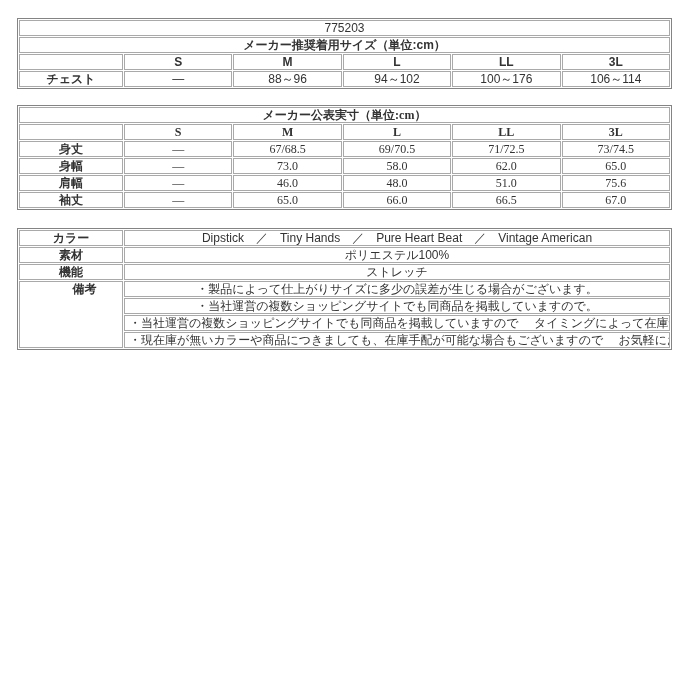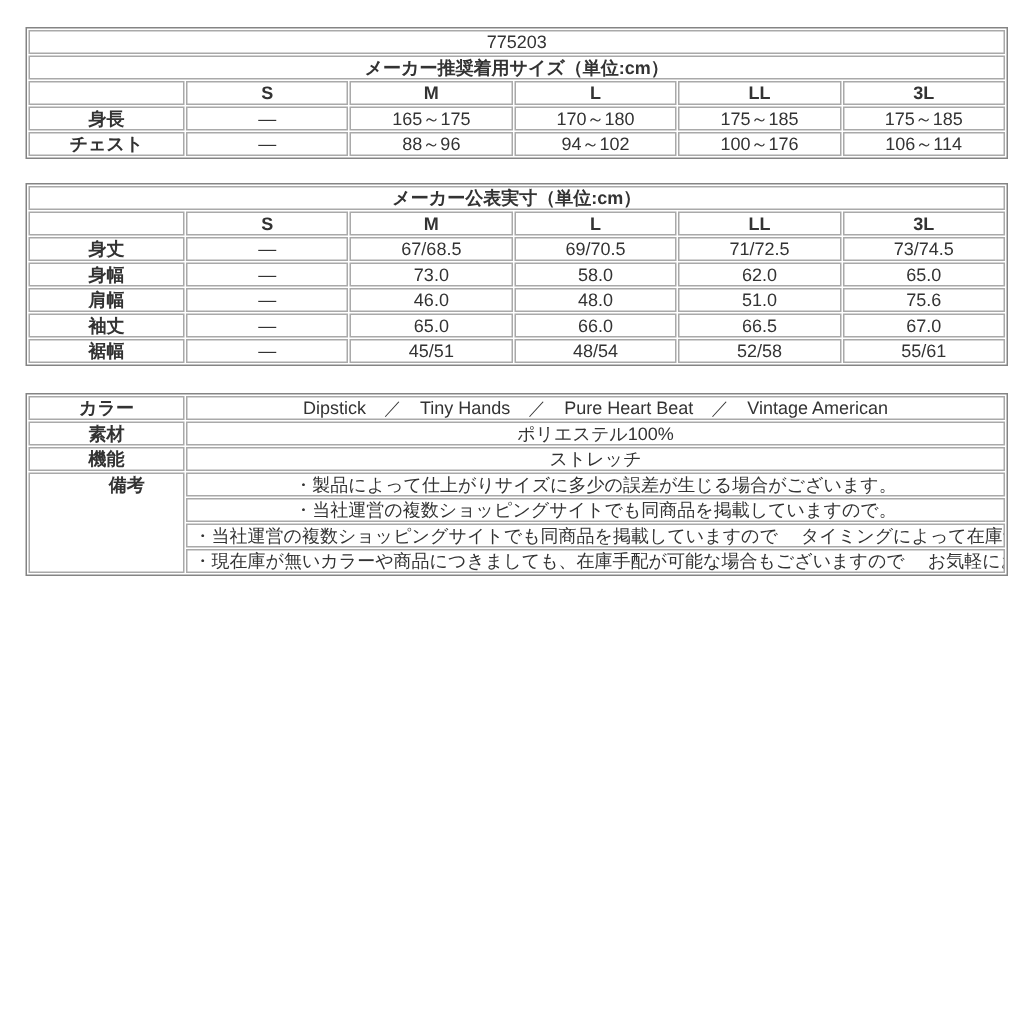--- a/index.html
+++ b/index.html
@@ -42,21 +42,21 @@
   .b { font-weight: bold; }
   td.val { text-align: center; }
   td.txt { text-align: center; padding-left: 6px; }
   td.pre {
     white-space: pre-line;
     height: auto;
     line-height: 15px;
     padding: 1px 4px 1px 6px;
   }
   .t1 { margin-bottom: 16px; }
-  .t2 { margin-bottom: 18px; }
+  .t2 { margin-bottom: 18px; font-family: Liberation Serif, serif; }
   col.c-label { width: 104px; }
 </style>
 </head>
 <body>
 
 <div class="page">
 
   <table class="tbl t1">
     <colgroup>
         <col class="c-label">
@@ -73,28 +73,20 @@
     <tr>
       <td class="hd b" colspan="6">メーカー推奨着用サイズ（単位:cm）</td>
     </tr>
     <tr>
       <td class="hd"></td>
       <td class="hd b">S</td>
       <td class="hd b">M</td>
       <td class="hd b">L</td>
       <td class="hd b">LL</td>
       <td class="hd b">3L</td>
-    </tr>
-    <tr>
-      <td class="hd b">身長</td>
-      <td class="val">―</td>
-      <td class="val">165～175</td>
-      <td class="val">170～180</td>
-      <td class="val">175～185</td>
-      <td class="val">175～185</td>
     </tr>
     <tr>
       <td class="hd b">チェスト</td>
       <td class="val">―</td>
       <td class="val">88～96</td>
       <td class="val">94～102</td>
       <td class="val">100～176</td>
       <td class="val">106～114</td>
     </tr>
   </tbody>
@@ -146,28 +138,20 @@
       <td class="val">75.6</td>
     </tr>
     <tr>
       <td class="hd b">袖丈</td>
       <td class="val">―</td>
       <td class="val">65.0</td>
       <td class="val">66.0</td>
       <td class="val">66.5</td>
       <td class="val">67.0</td>
     </tr>
-    <tr>
-      <td class="hd b">裾幅</td>
-      <td class="val">―</td>
-      <td class="val">45/51</td>
-      <td class="val">48/54</td>
-      <td class="val">52/58</td>
-      <td class="val">55/61</td>
-    </tr>
   </tbody>
     </table>
 
   <table class="tbl t3">
     <colgroup>
         <col class="c-label">
         <col>
       </colgroup>
     <tbody>
         <tr>

